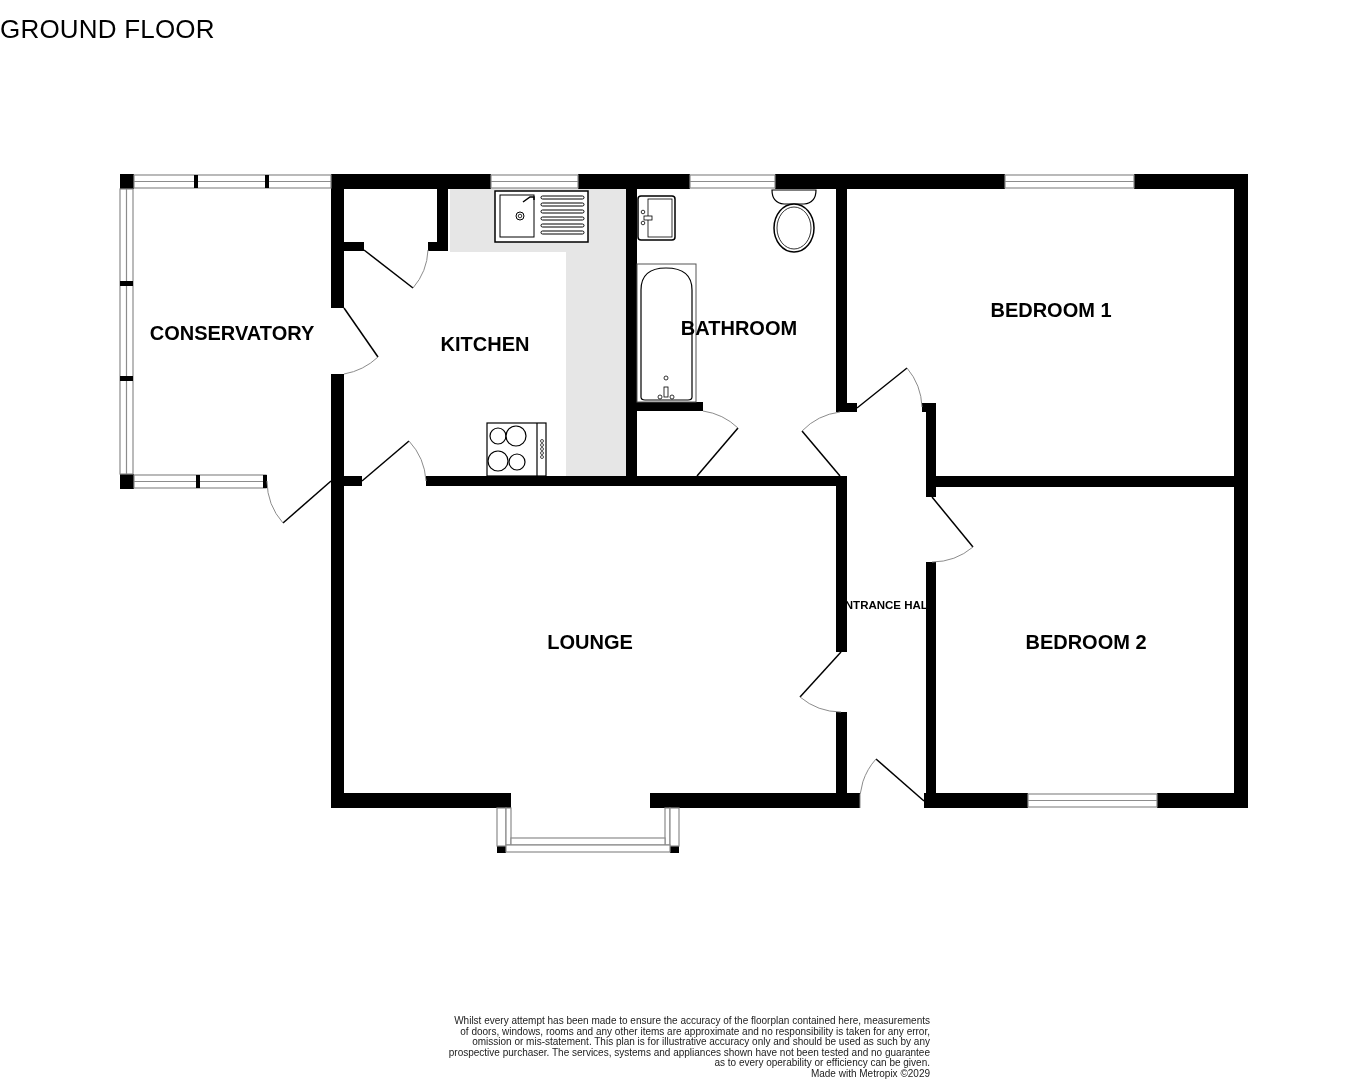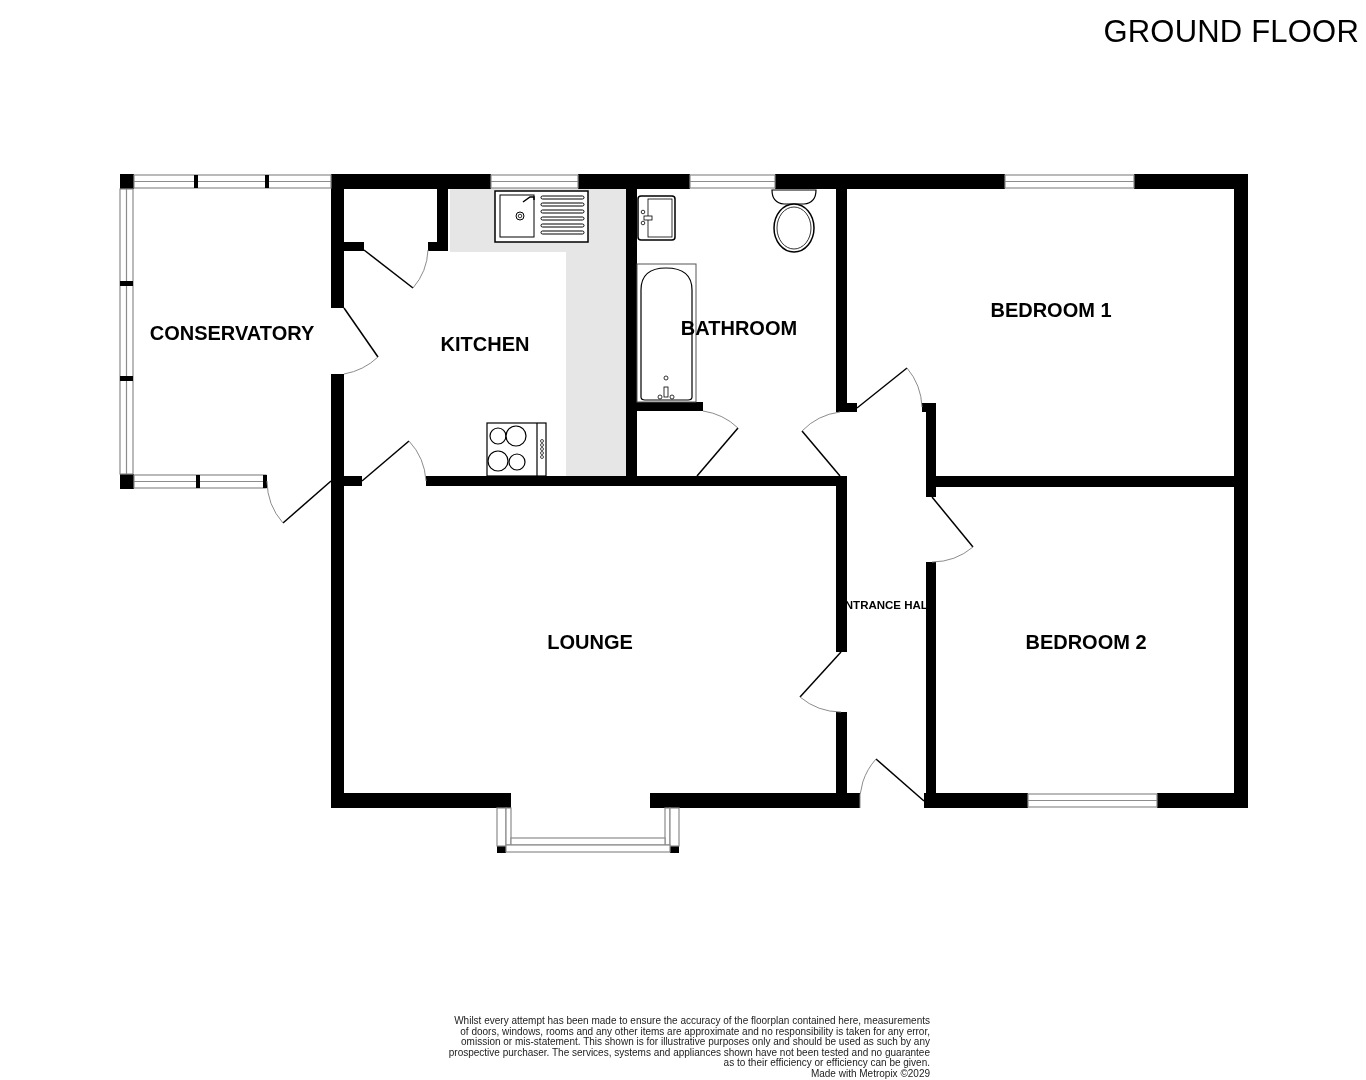--- a/index.html
+++ b/index.html
@@ -1,17 +1,17 @@
 <!DOCTYPE html>
 <html><head>
   <meta charset="utf-8">
   <style>
     html, body { margin: 0; padding: 0; background: #ffffff; }
     body { width: 1366px; height: 1080px; position: relative; overflow: hidden; font-family: "Liberation Sans", sans-serif; }
-    .title { position: absolute; left: 0; width: 1359px; top: 14px; text-align: right; font-size: 31px; color: #000; letter-spacing: 0.2px; }
+    .title { position: absolute; left: 0; width: 1359px; top: 14px; text-align: left; font-size: 26px; color: #000; letter-spacing: 0.2px; }
     svg.plan { position: absolute; left: 0; top: 0; }
     .room-label { font-family: "Liberation Sans", sans-serif; font-weight: bold; fill: #000; }
     .disclaimer { position: absolute; left: 440px; width: 490px; top: 1016px; text-align: right; font-size: 10px; line-height: 10.5px; color: #222; }
   </style>
 </head>
 <body>
 
 <div class="title">GROUND FLOOR</div>
 
 <svg class="plan" width="1366" height="1080" viewBox="0 0 1366 1080">
@@ -238,17 +238,17 @@
 
   <clipPath id="hallClip">
       <rect x="847" y="580" width="79" height="40"></rect>
     </clipPath>
   <text class="room-label" x="886" y="609" font-size="11.5" text-anchor="middle" clip-path="url(#hallClip)">ENTRANCE HALL</text>
 </svg>
 
 <div class="disclaimer">
   <div>Whilst every attempt has been made to ensure the accuracy of the floorplan contained here, measurements</div>
   <div>of doors, windows, rooms and any other items are approximate and no responsibility is taken for any error,</div>
-  <div>omission or mis-statement. This shown is for illustrative purposes only and should be used as such by any</div>
+  <div>omission or mis-statement. This plan is for illustrative accuracy only and should be used as such by any</div>
   <div>prospective purchaser. The services, systems and appliances shown have not been tested and no guarantee</div>
-  <div>as to their efficiency or efficiency can be given.</div>
+  <div>as to every operability or efficiency can be given.</div>
   <div>Made with Metropix ©2029</div>
 </div>
 
 </body></html>

